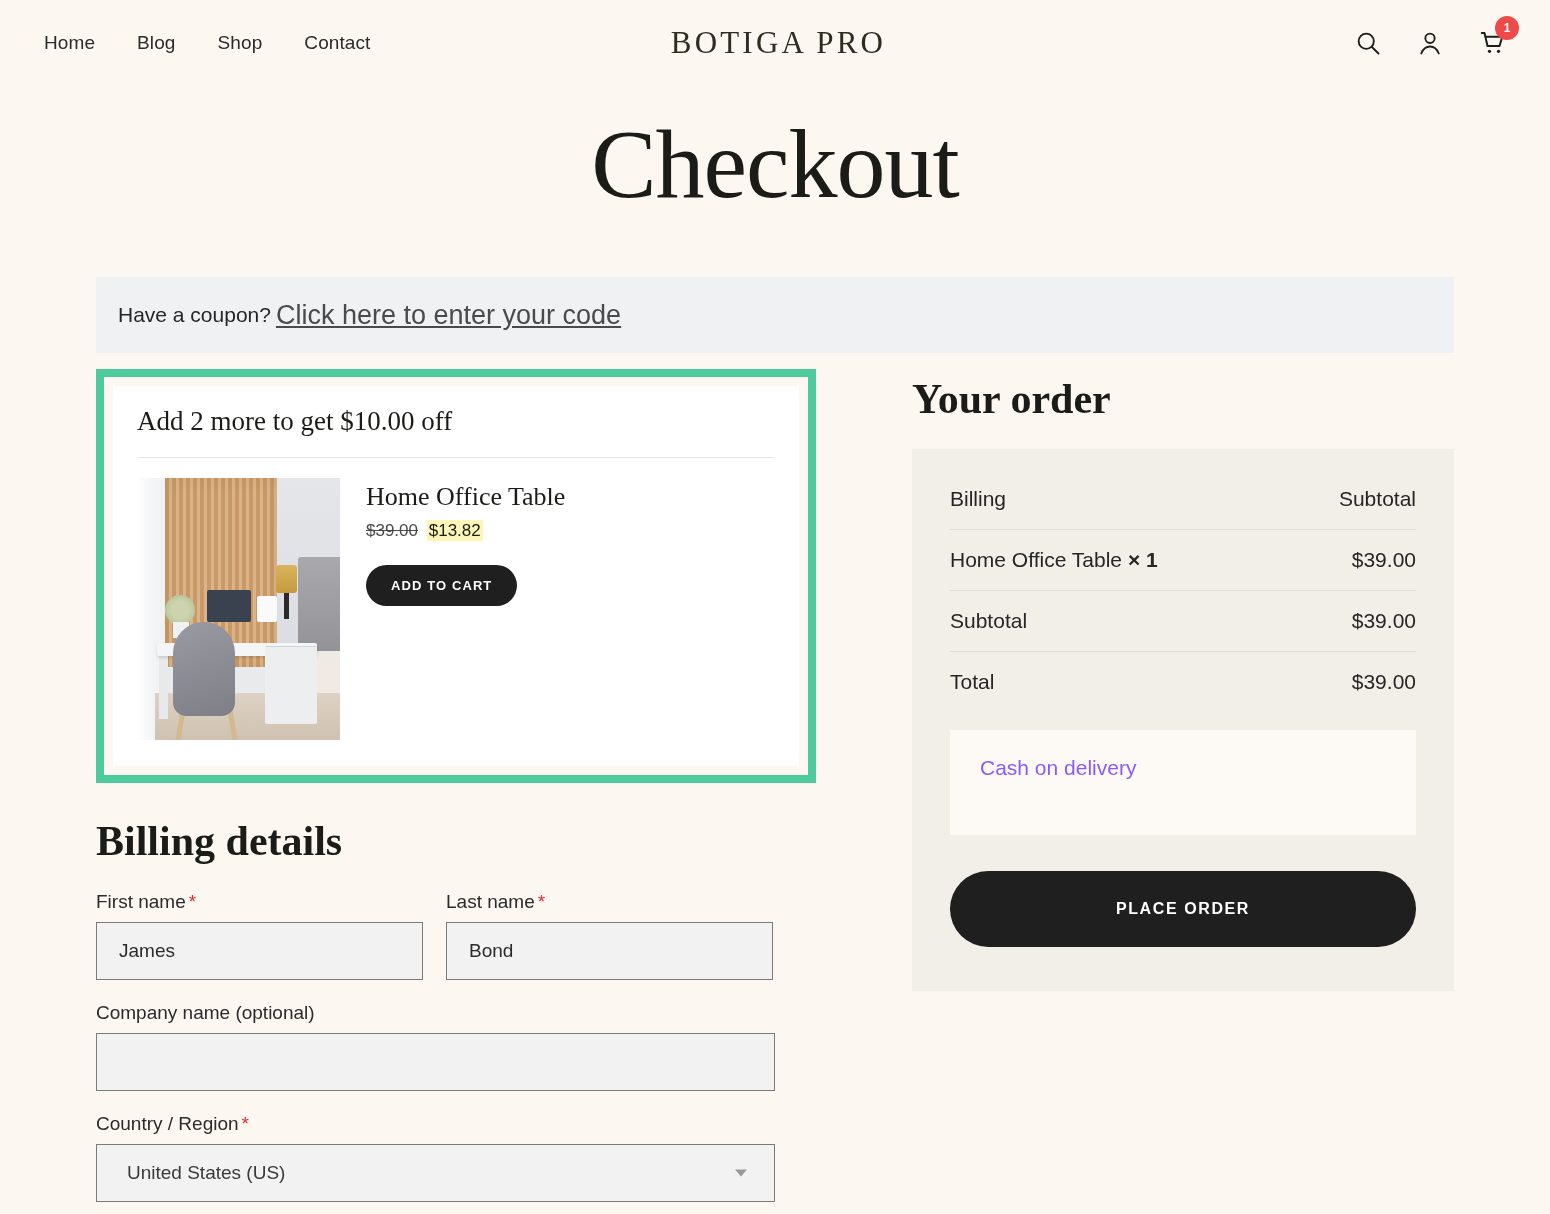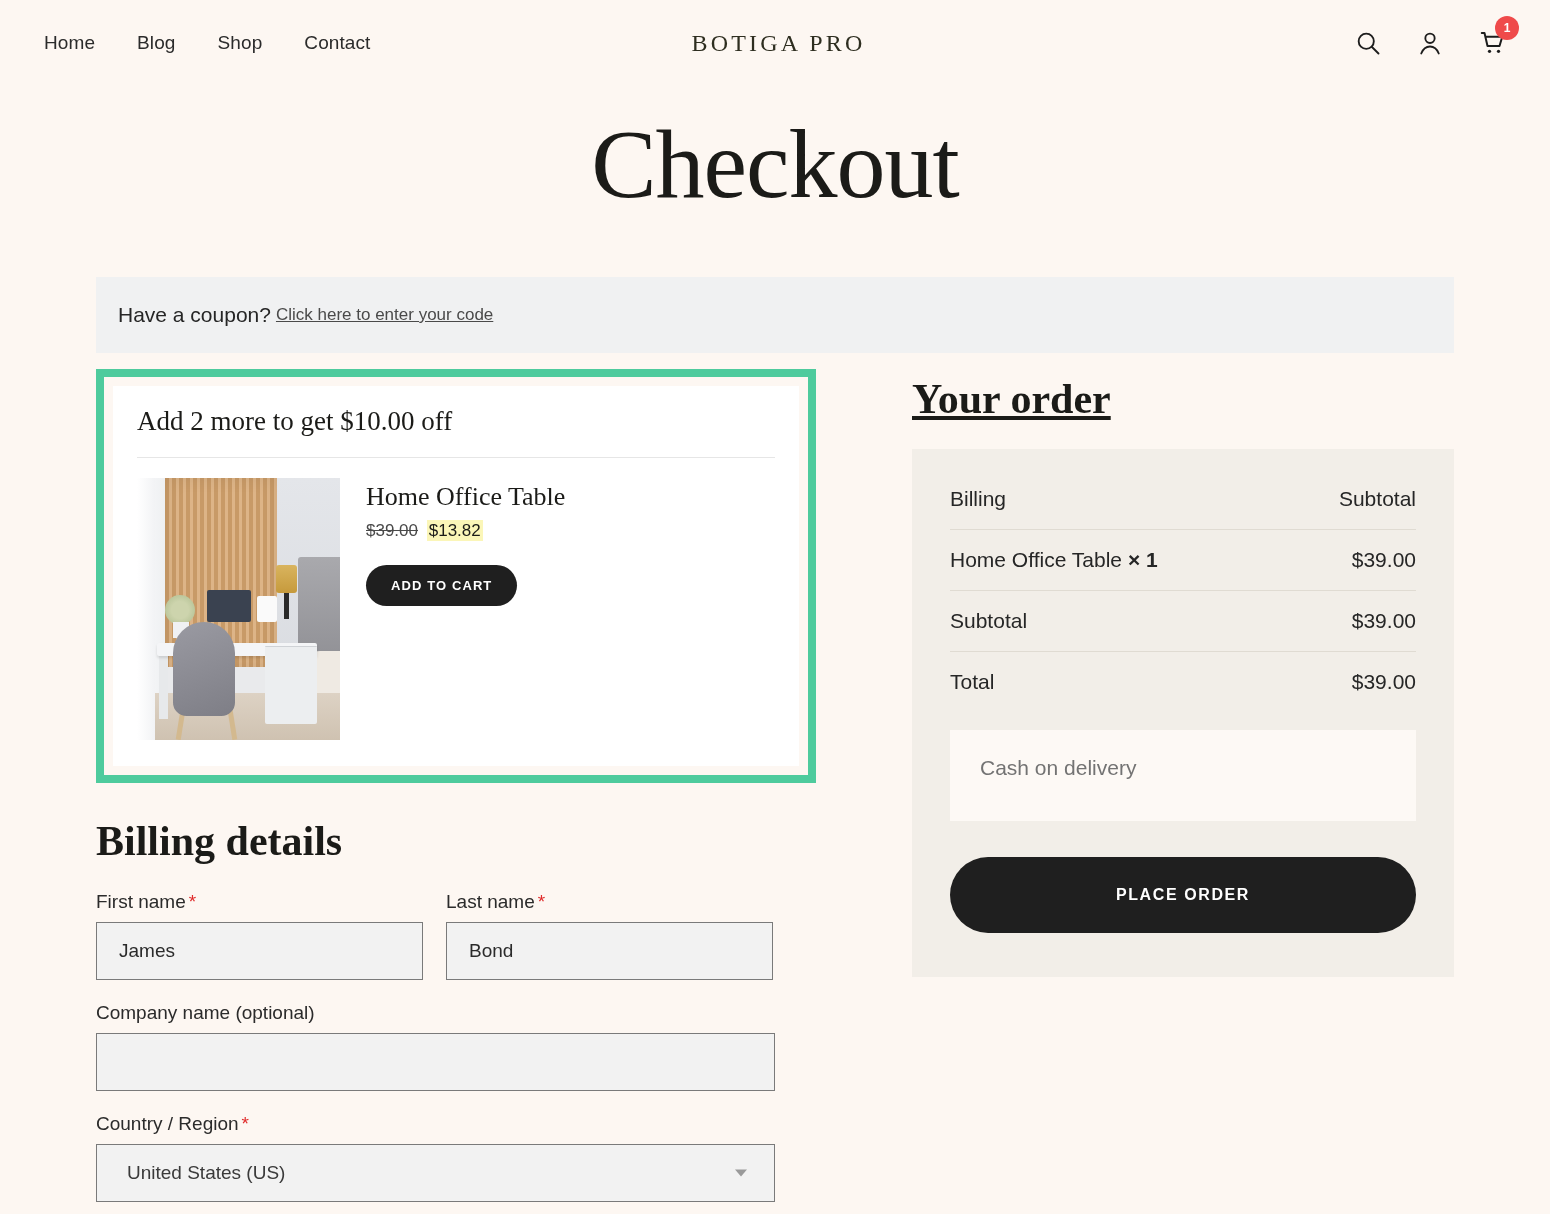--- a/index.html
+++ b/index.html
@@ -31,21 +31,21 @@
     font-size: 19px;
     color: #2b2b2b;
     text-decoration: none;
     letter-spacing: .1px;
   }
   .logo {
     position: absolute;
     left: 7px; right: 0;
     text-align: center;
     font-family: "Liberation Serif", serif;
-    font-size: 24px;
+    font-size: 31px;
     letter-spacing: 3.2px;
     color: #2e2e20;
     pointer-events: none;
   }
   .header-icons {
     margin-left: auto;
     display: flex;
     align-items: center;
     gap: 34px;
     position: relative;
@@ -94,21 +94,21 @@
     margin: 57px auto 0;
     width: 1358px;
     background: #f0f1f2;
     height: 76px;
     display: flex;
     align-items: center;
     padding-left: 22px;
   }
   .coupon-text { font-size: 21px; color: #262626; }
   .coupon-link {
-    font-size: 17px;
+    font-size: 27px;
     color: #4a4a4a;
     text-decoration: underline;
     cursor: pointer;
     margin-left: 5px;
   }
 
   
   .main {
     display: flex;
     width: 1358px;
@@ -258,21 +258,20 @@
     border-top: 7px solid #9a9a9a;
     pointer-events: none;
   }
 
   
   .order-title {
     font-family: "Liberation Serif", serif;
     font-size: 42px;
     color: #1b1b18;
     margin: 6px 0 26px;
-    text-decoration: underline;
   }
   .order-box {
     background: #f2eee8;
     padding: 38px 38px 44px;
   }
   .order-table { width: 100%; border-collapse: collapse; }
   .order-table th, .order-table td {
     text-align: left;
     font-size: 21px;
     font-weight: 400;
@@ -284,21 +283,21 @@
   .order-table .bordered { border-bottom: 1px solid #e0dbd2; }
   .qty { font-weight: 700; margin-left: 6px; }
   .total-row td { font-size: 21px; padding-bottom: 0; }
   .total-amount { font-size: 31px; font-weight: 700; color: #1b1b18; }
 
   .payment-box {
     background: #fdf9f5;
     padding: 26px 30px 30px;
     margin-top: 36px;
   }
-  .pay-title { font-size: 21px; color: #737373; margin-bottom: 11px; }
+  .pay-title { font-size: 21px; color: #8b5cf6; margin-bottom: 25px; }
   .pay-desc { font-size: 21px; color: #262626; }
 
   .place-order {
     width: 100%;
     margin-top: 36px;
     background: #1f1f1f;
     color: #fff;
     border: none;
     border-radius: 40px;
     height: 76px;

